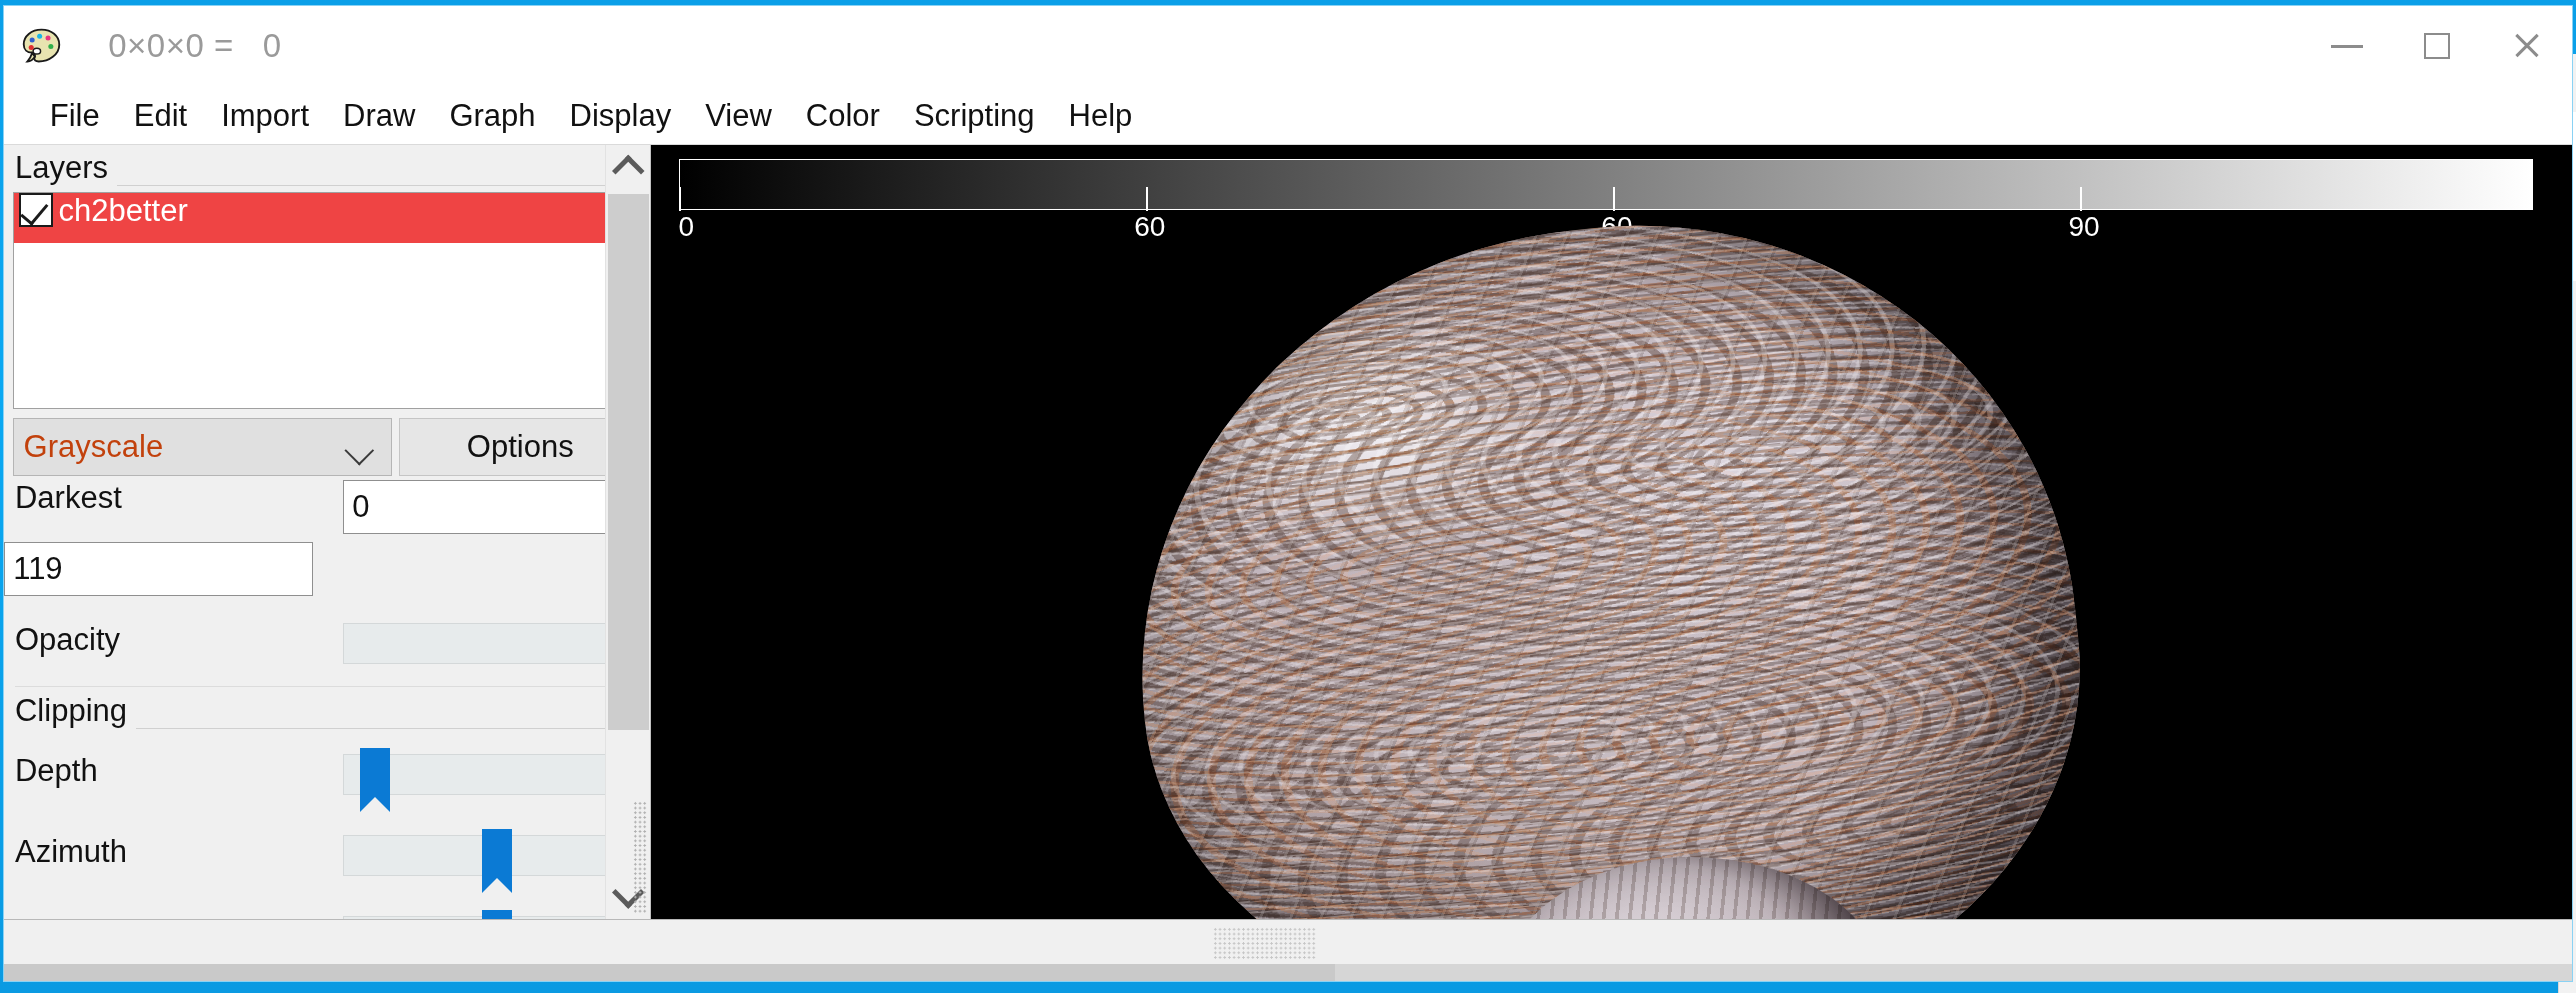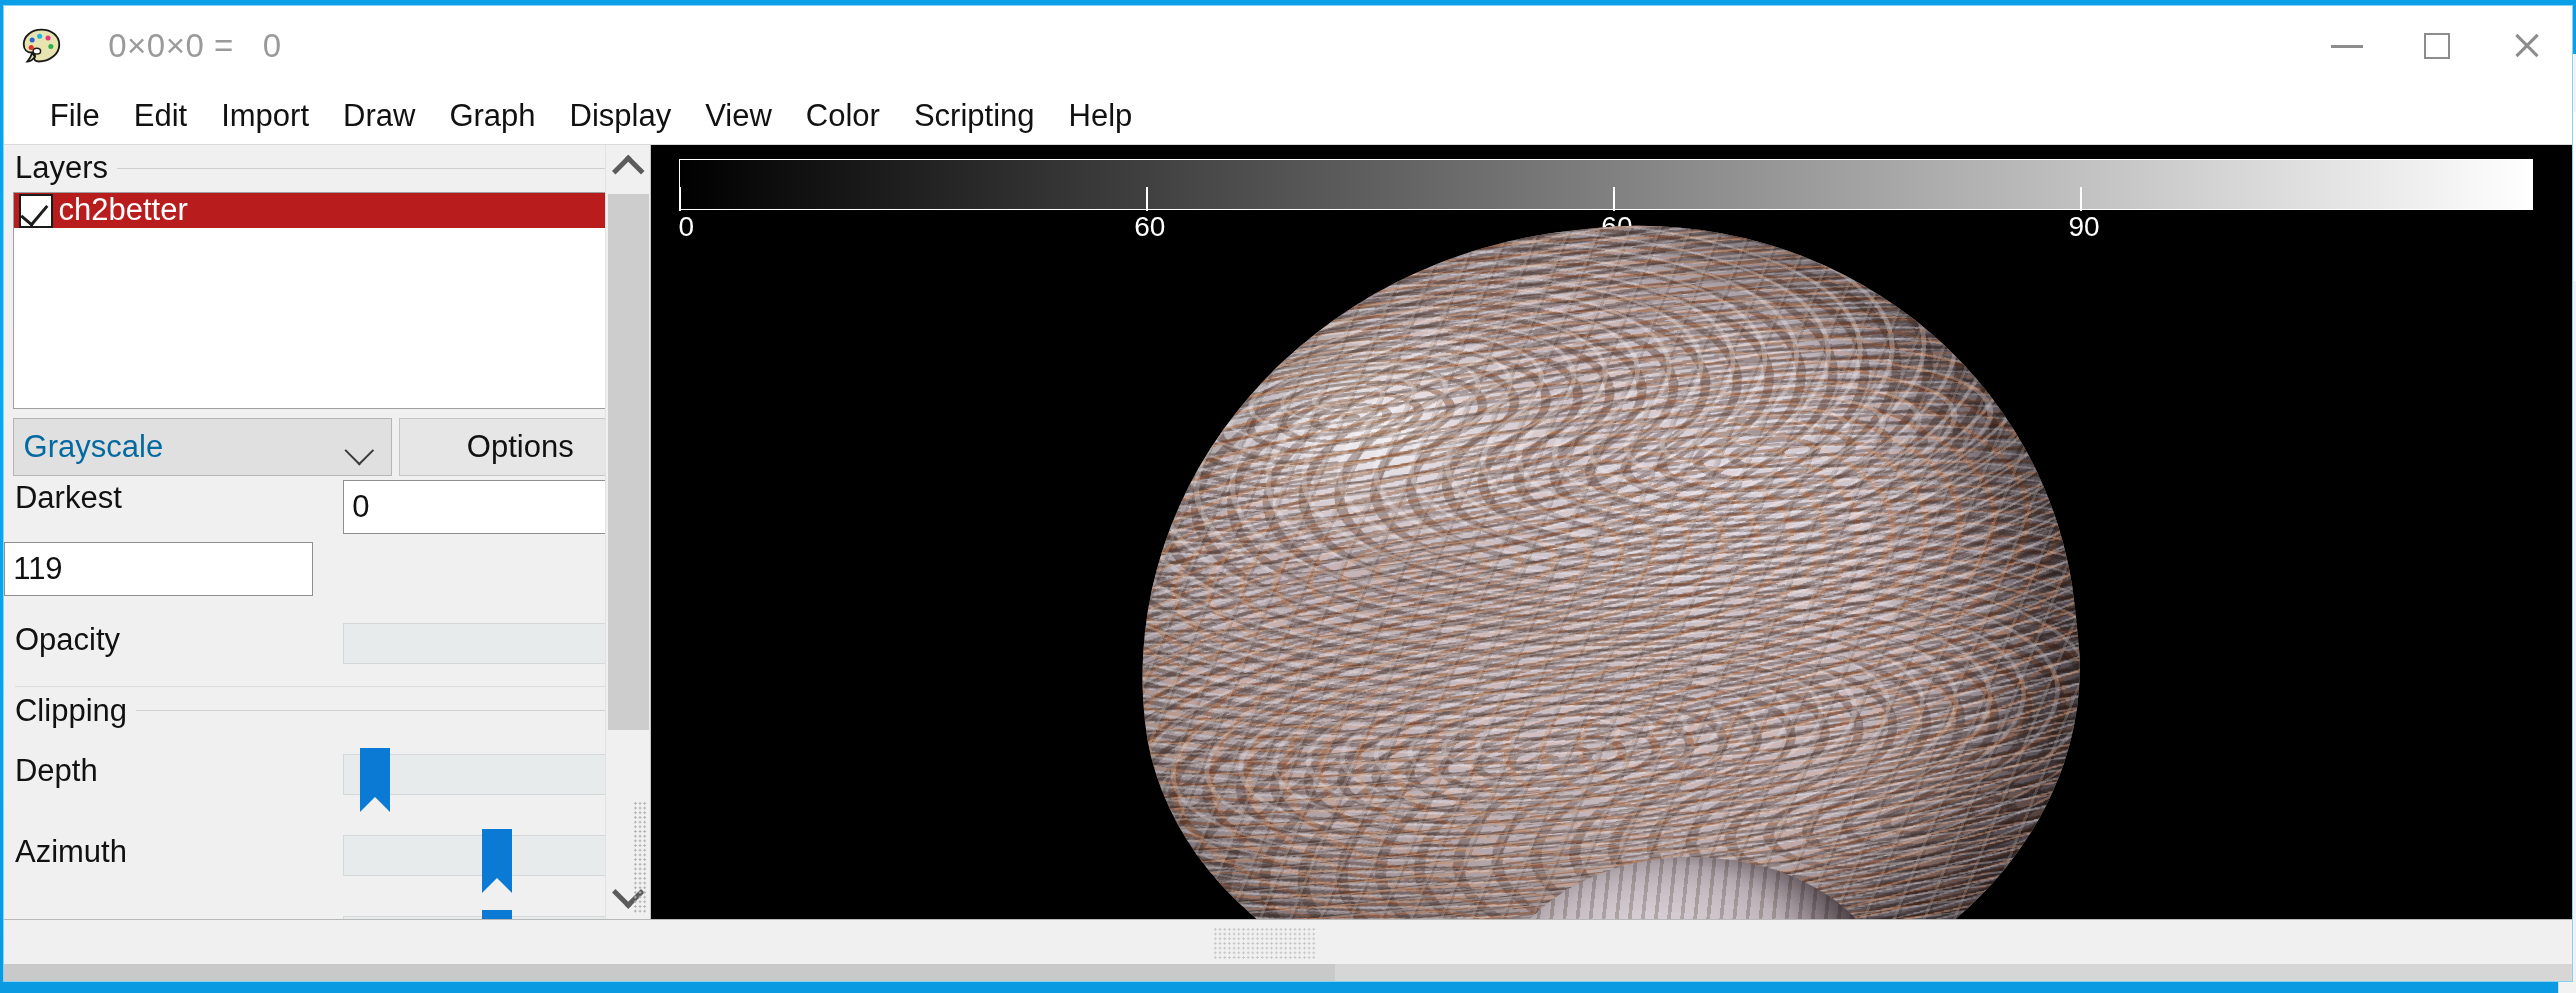--- a/index.html
+++ b/index.html
@@ -85,55 +85,55 @@
   #control-panel {
     width: 647px; flex: 0 0 647px;
     background: #f0f0f0;
     position: relative; overflow: hidden;
     border-right: 0.9px solid #c2c2c2;
   }
   .panel-inner { position: absolute; left: 0; top: 0; width: 647px; }
 
   
   .group-head {
-    display: flex; align-items: center; gap: 9px;
+    display: flex; align-items: flex-end; gap: 9px;
     padding: 5.6px 11.2px 1.9px 11.2px;
   }
   .group-head .gh-label { font-size: 31px; color: #111; white-space: nowrap; }
   .group-head .gh-rule { flex: 1 1 auto; height: 0.9px; background: #d0d0d0; }
 
   
   #layers-list {
     margin: 3.7px 9.4px 0 9.4px; height: 217px;
     background: #ffffff; border: 0.9px solid #a0a0a0;
     position: relative;
   }
   .layer-row {
-    display: flex; align-items: flex-end; height: 35px;
-    background: #b91c1c;
+    display: flex; align-items: flex-start; height: 50px;
+    background: #ef4444;
   }
   .layer-checkbox {
     width: 34px; height: 34px; margin-left: 4.7px; flex: 0 0 34px;
     background: #fff; border: 2.8px solid #1b1b1b; position: relative;
   }
   .layer-checkbox::after {
     content: ""; position: absolute; left: 6.6px; top: 2.8px;
     width: 12px; height: 22.5px;
     border-right: 3.7px solid #1b1b1b; border-bottom: 3.7px solid #1b1b1b;
     transform: rotate(40deg);
   }
   .layer-name { font-size: 31px; color: #ffffff; margin-left: 5.6px; }
 
   
   #colormap-row { display: flex; margin: 9.4px 9.4px 0 9.4px; gap: 7.5px; }
   #colormap-select {
     width: 384px; height: 58px; background: #e0e0e0; border: 0.9px solid #b5b5b5;
     display: flex; align-items: center; padding: 0 9.4px; position: relative;
   }
-  #colormap-select .cm-label { font-size: 31px; color: #0369a1; }
+  #colormap-select .cm-label { font-size: 31px; color: #c2410c; }
   .chev-down {
     position: absolute; right: 20.6px; top: 20.6px; width: 20.6px; height: 20.6px;
     border-right: 2.8px solid #3a3a3a; border-bottom: 2.8px solid #3a3a3a;
     transform: rotate(45deg);
   }
   #options-button {
     width: 246px; height: 58px; background: #e6e6e6; border: 0.9px solid #c5c5c5;
     display: flex; align-items: center; justify-content: center;
   }
   #options-button span { font-size: 31px; color: #111; }

